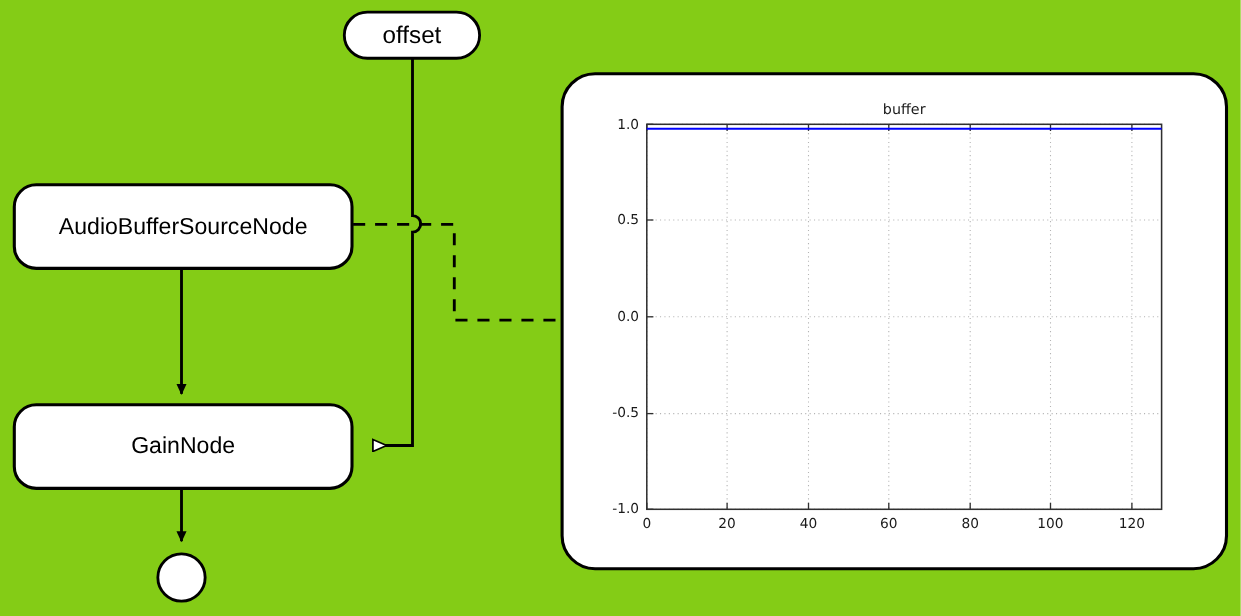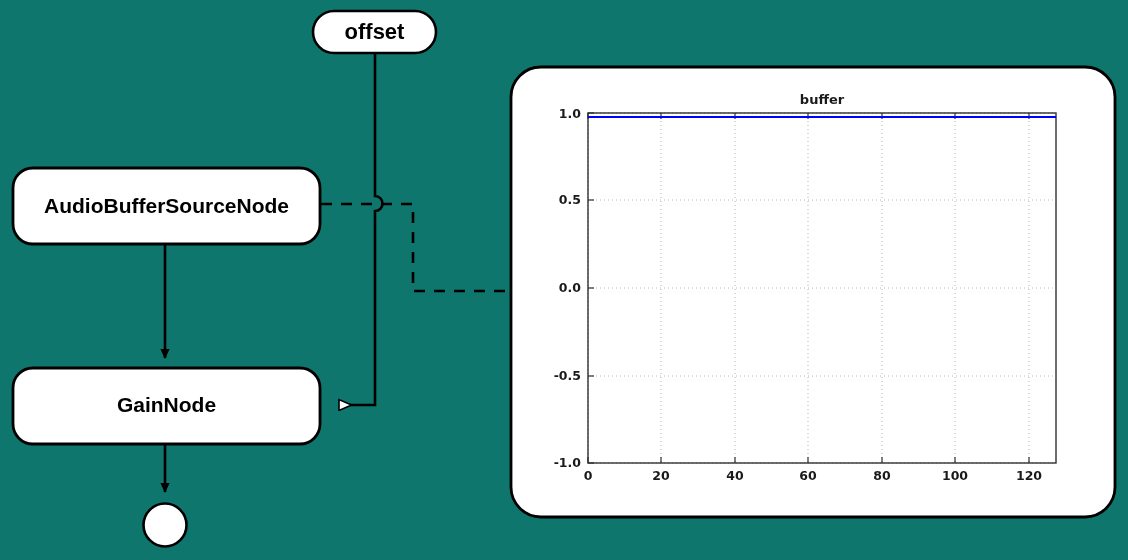--- a/index.html
+++ b/index.html
@@ -10,22 +10,21 @@
   body {
     font-family: "Liberation Sans", sans-serif;
     width: 1128px;
     height: 560px;
     overflow: hidden;
   }
   #stage {
     position: relative;
     width: 1128px;
     height: 560px;
-    background: #0f766e;
-    font-weight: bold;
+    background: #84cc16;
   }
   svg.layer {
     position: absolute;
     left: 0;
     top: 0;
     width: 1128px;
     height: 560px;
   }
   .node-label {
     font-family: "Liberation Sans", sans-serif;

